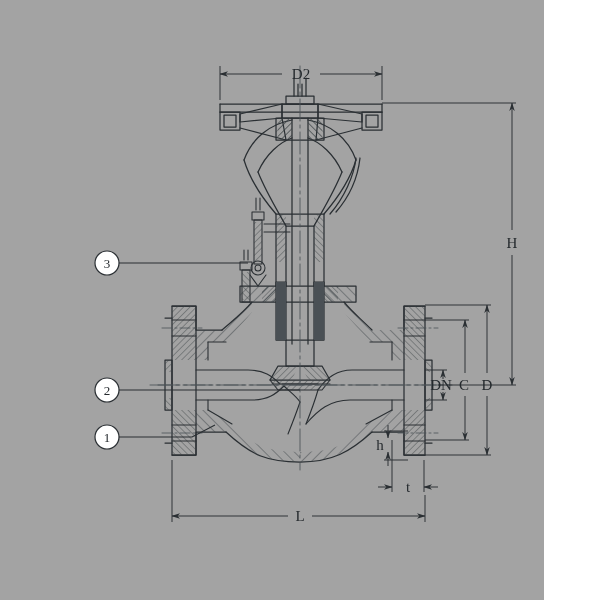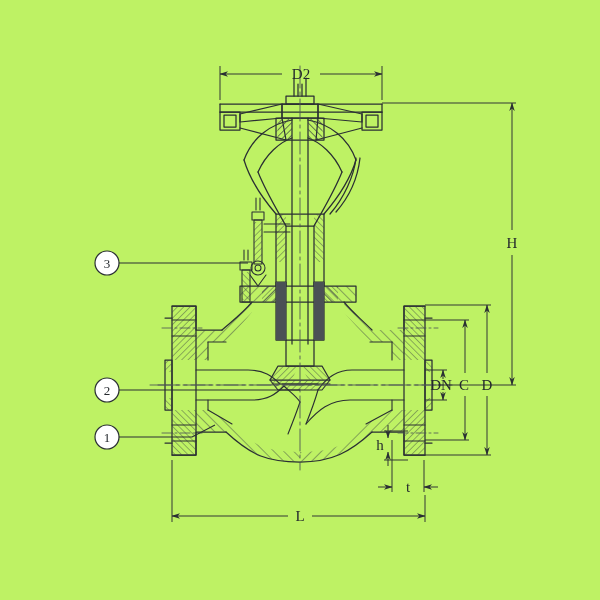--- a/index.html
+++ b/index.html
@@ -6,23 +6,23 @@
   html, body {
     margin: 0;
     padding: 0;
     background: #ffffff;
   }
   body {
     font-family: "Liberation Serif", serif;
   }
   #drawing-root {
     position: relative;
-    width: 600px;
+    width: 544px;
     height: 600px;
-    background: #bef264;
+    background: #a3a3a3;
     overflow: hidden;
   }
   #valve-svg {
     display: block;
     width: 600px;
     height: 600px;
   }
   .dim-label {
     font-family: "Liberation Serif", serif;
     font-size: 15px;

